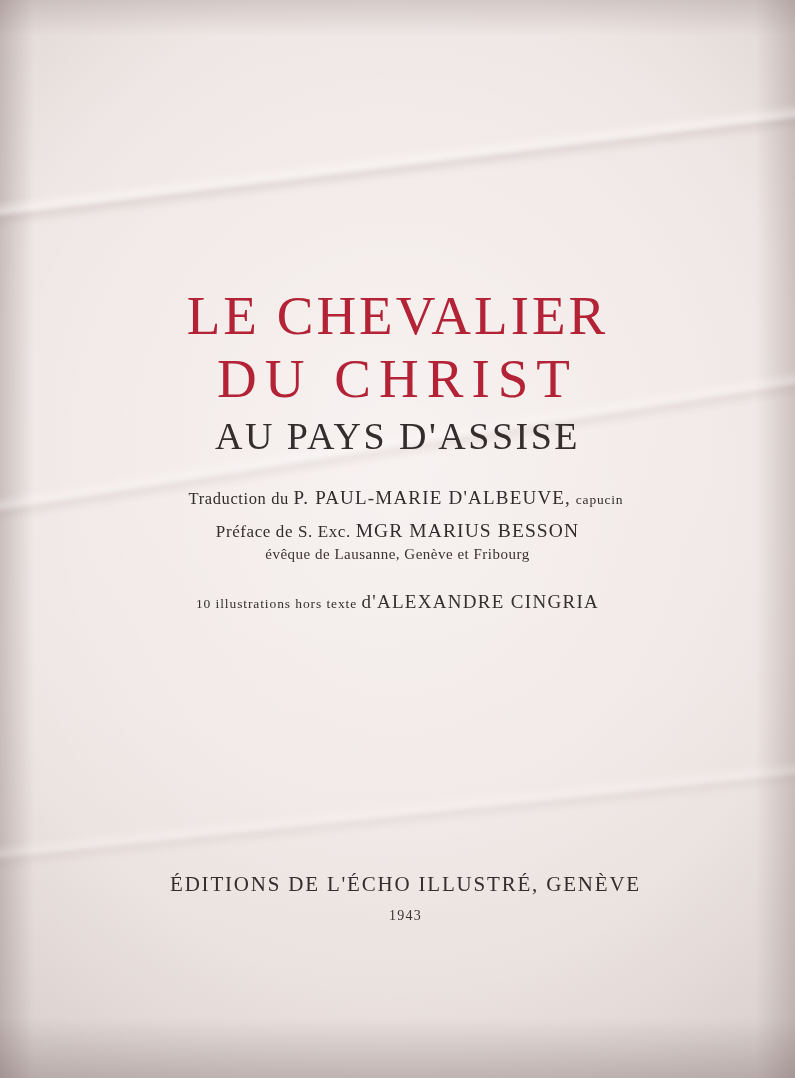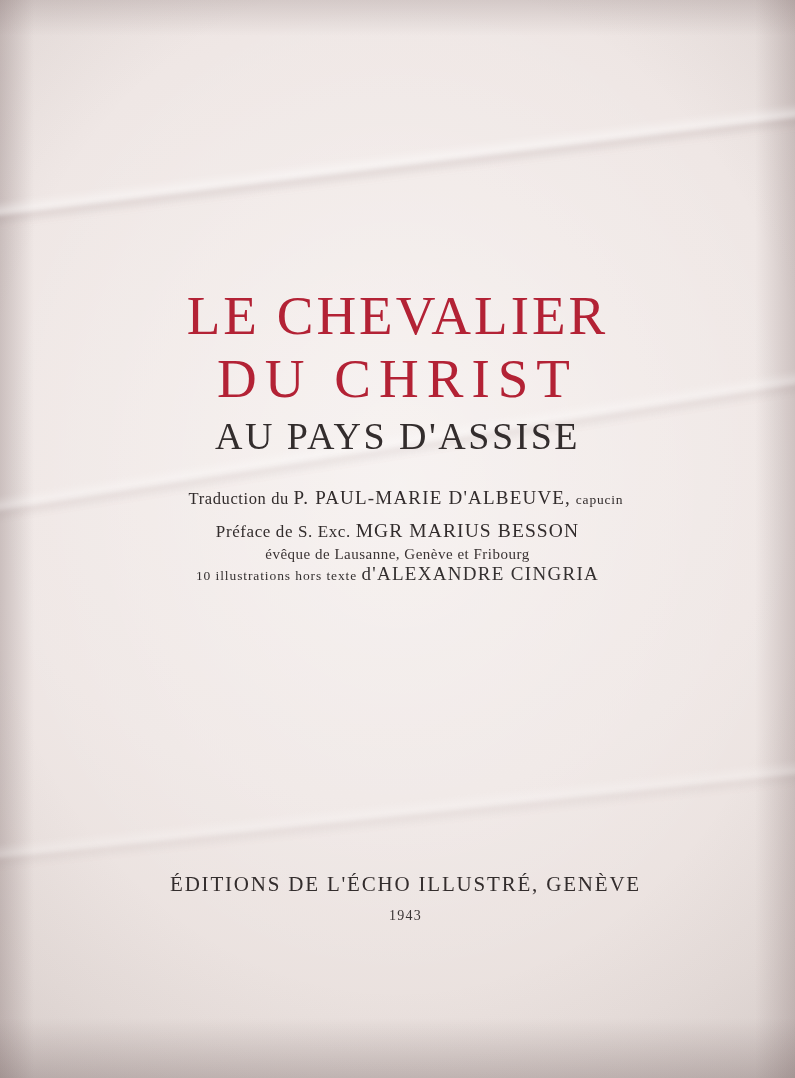--- a/index.html
+++ b/index.html
@@ -120,21 +120,21 @@
 
   
   .credits-block { position: absolute; top: 487px; left: 0; right: 0; }
   .credit-row { white-space: nowrap; }
   .credit-1 { font-size: 16.5px; letter-spacing: 0.6px; color: #322c2c; padding-left: 17px; }
   .credit-1 .big { font-size: 19px; letter-spacing: 1.2px; }
   .credit-1 .small { font-size: 13.5px; letter-spacing: 0.8px; }
   .credit-2 { margin-top: 11px; font-size: 17px; letter-spacing: 0.6px; color: #322c2c; }
   .credit-2 .big { font-size: 19.5px; letter-spacing: 1.1px; }
   .credit-3 { margin-top: 4px; font-size: 15px; letter-spacing: 0.5px; color: #393232; }
-  .credit-4 { margin-top: 0; font-size: 13.5px; letter-spacing: 0.9px; color: #343030; }
+  .credit-4 { margin-top: 28px; font-size: 13.5px; letter-spacing: 0.9px; color: #343030; }
   .credit-4 .big { font-size: 19px; letter-spacing: 1.3px; }
 
   
   .imprint-block { position: absolute; top: 872px; left: 16px; right: 0; }
   .publisher {
     font-size: 21px;
     letter-spacing: 1.8px;
     color: #332d2d;
     white-space: nowrap;
   }

